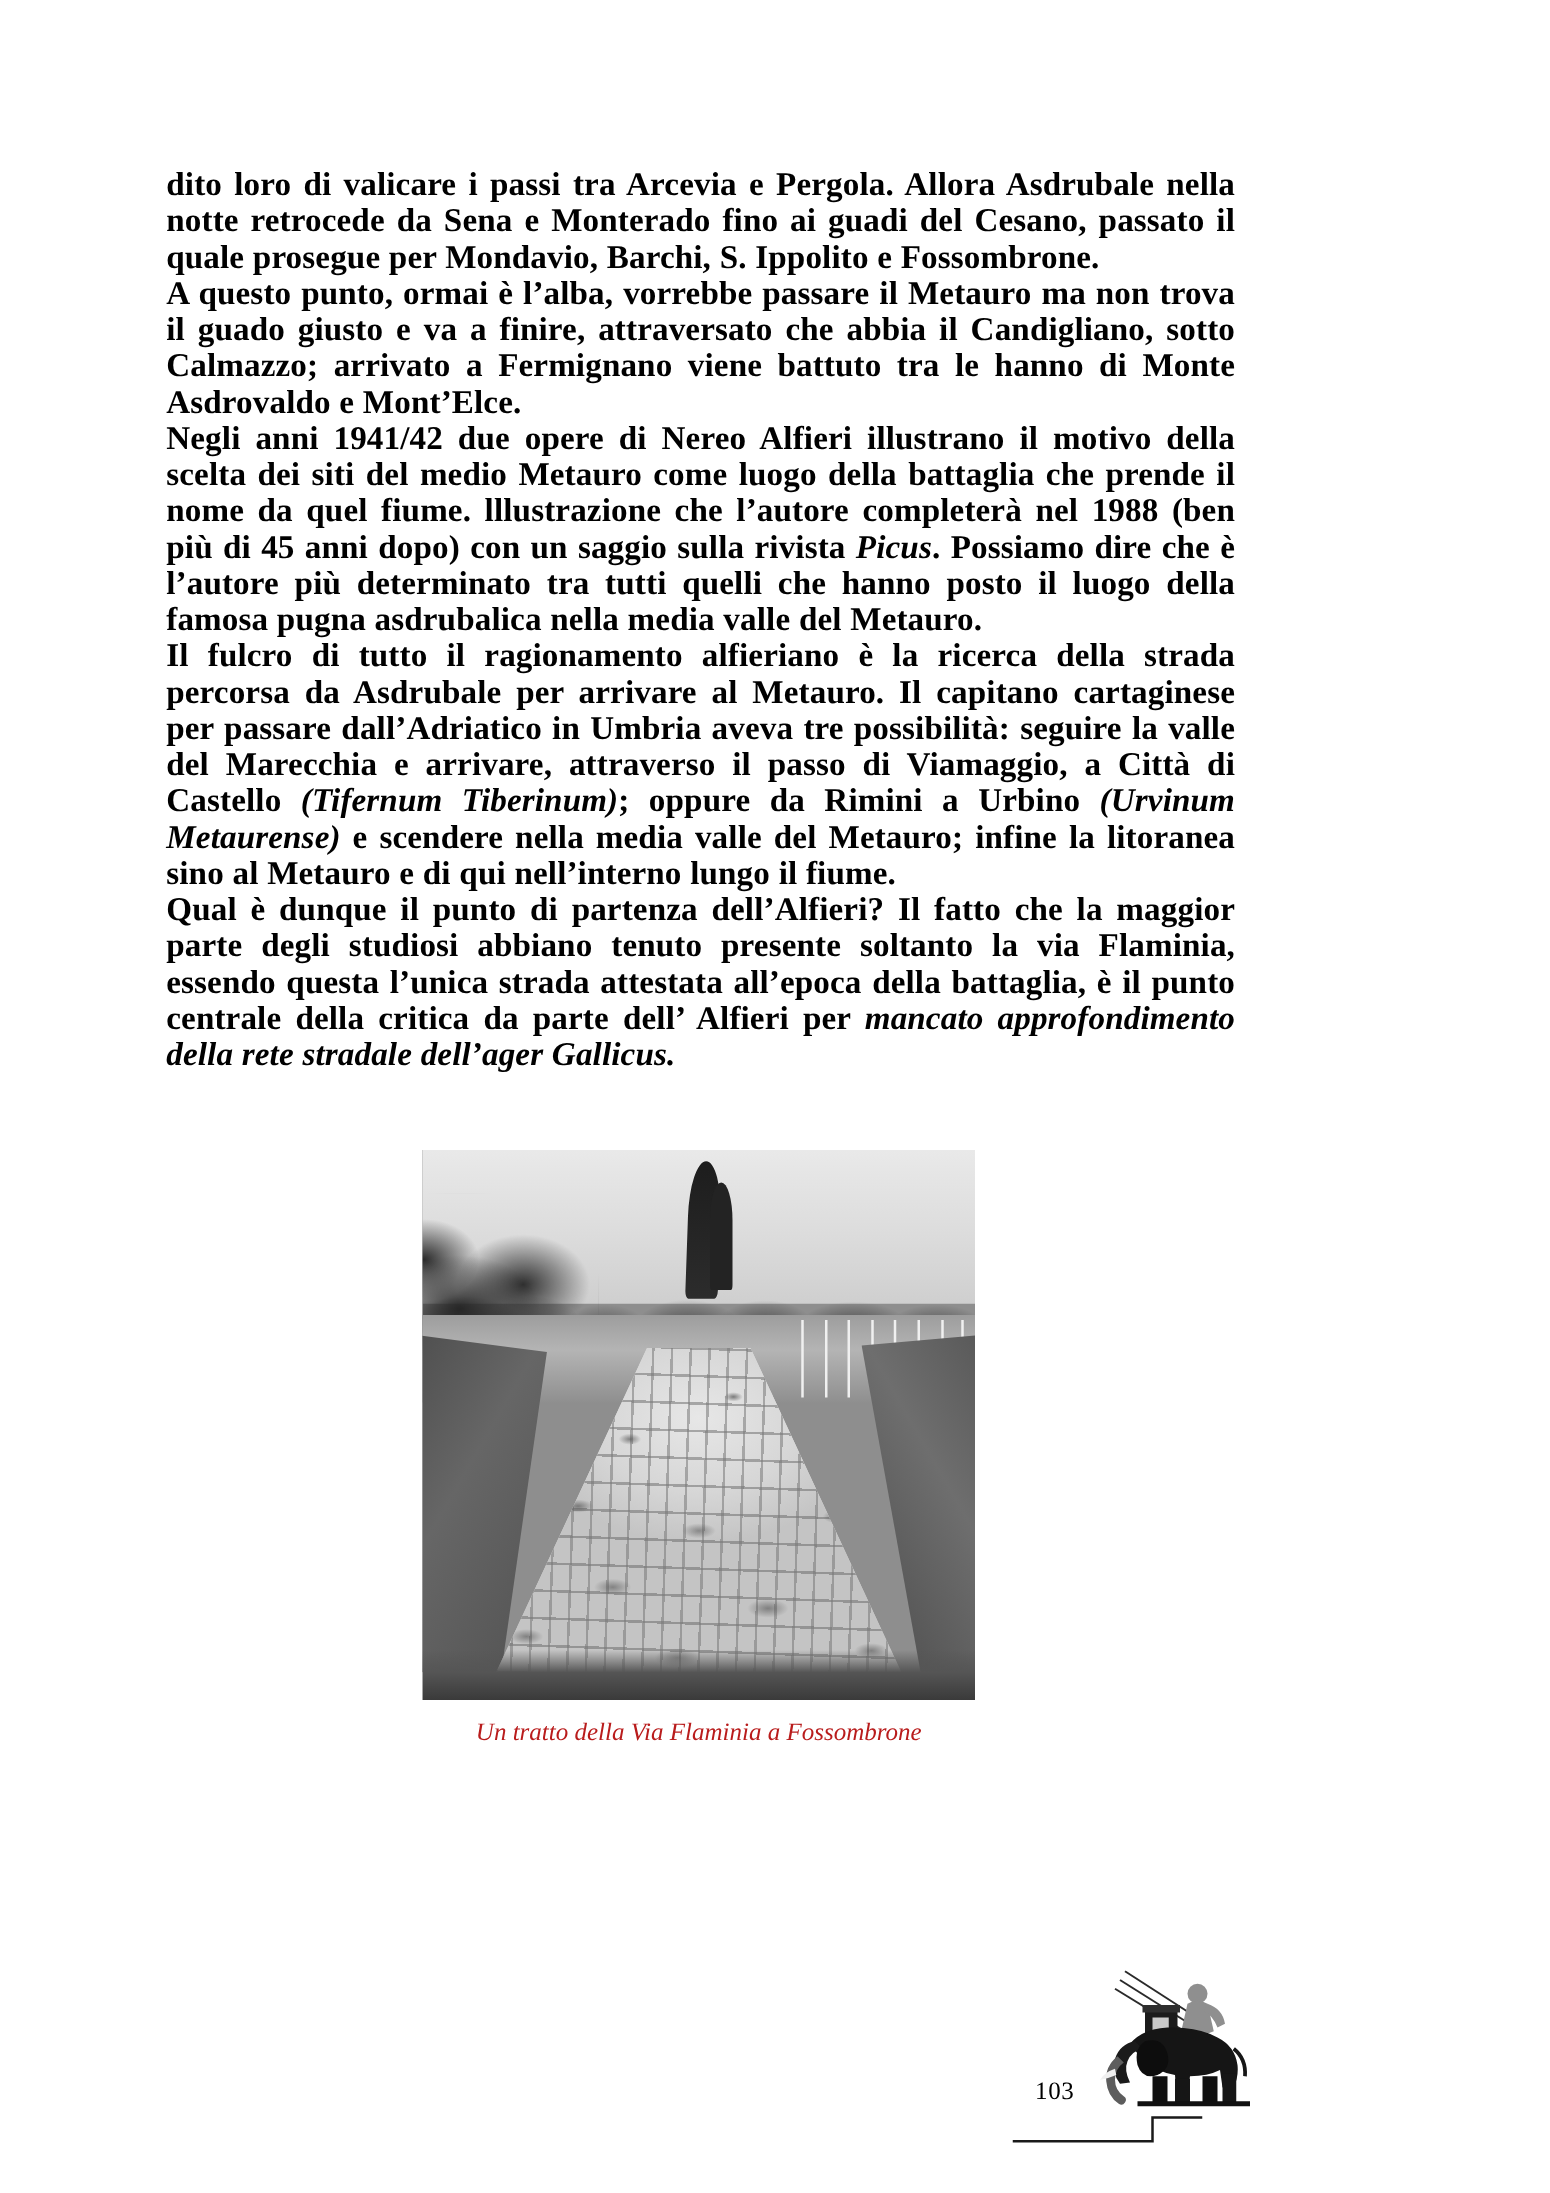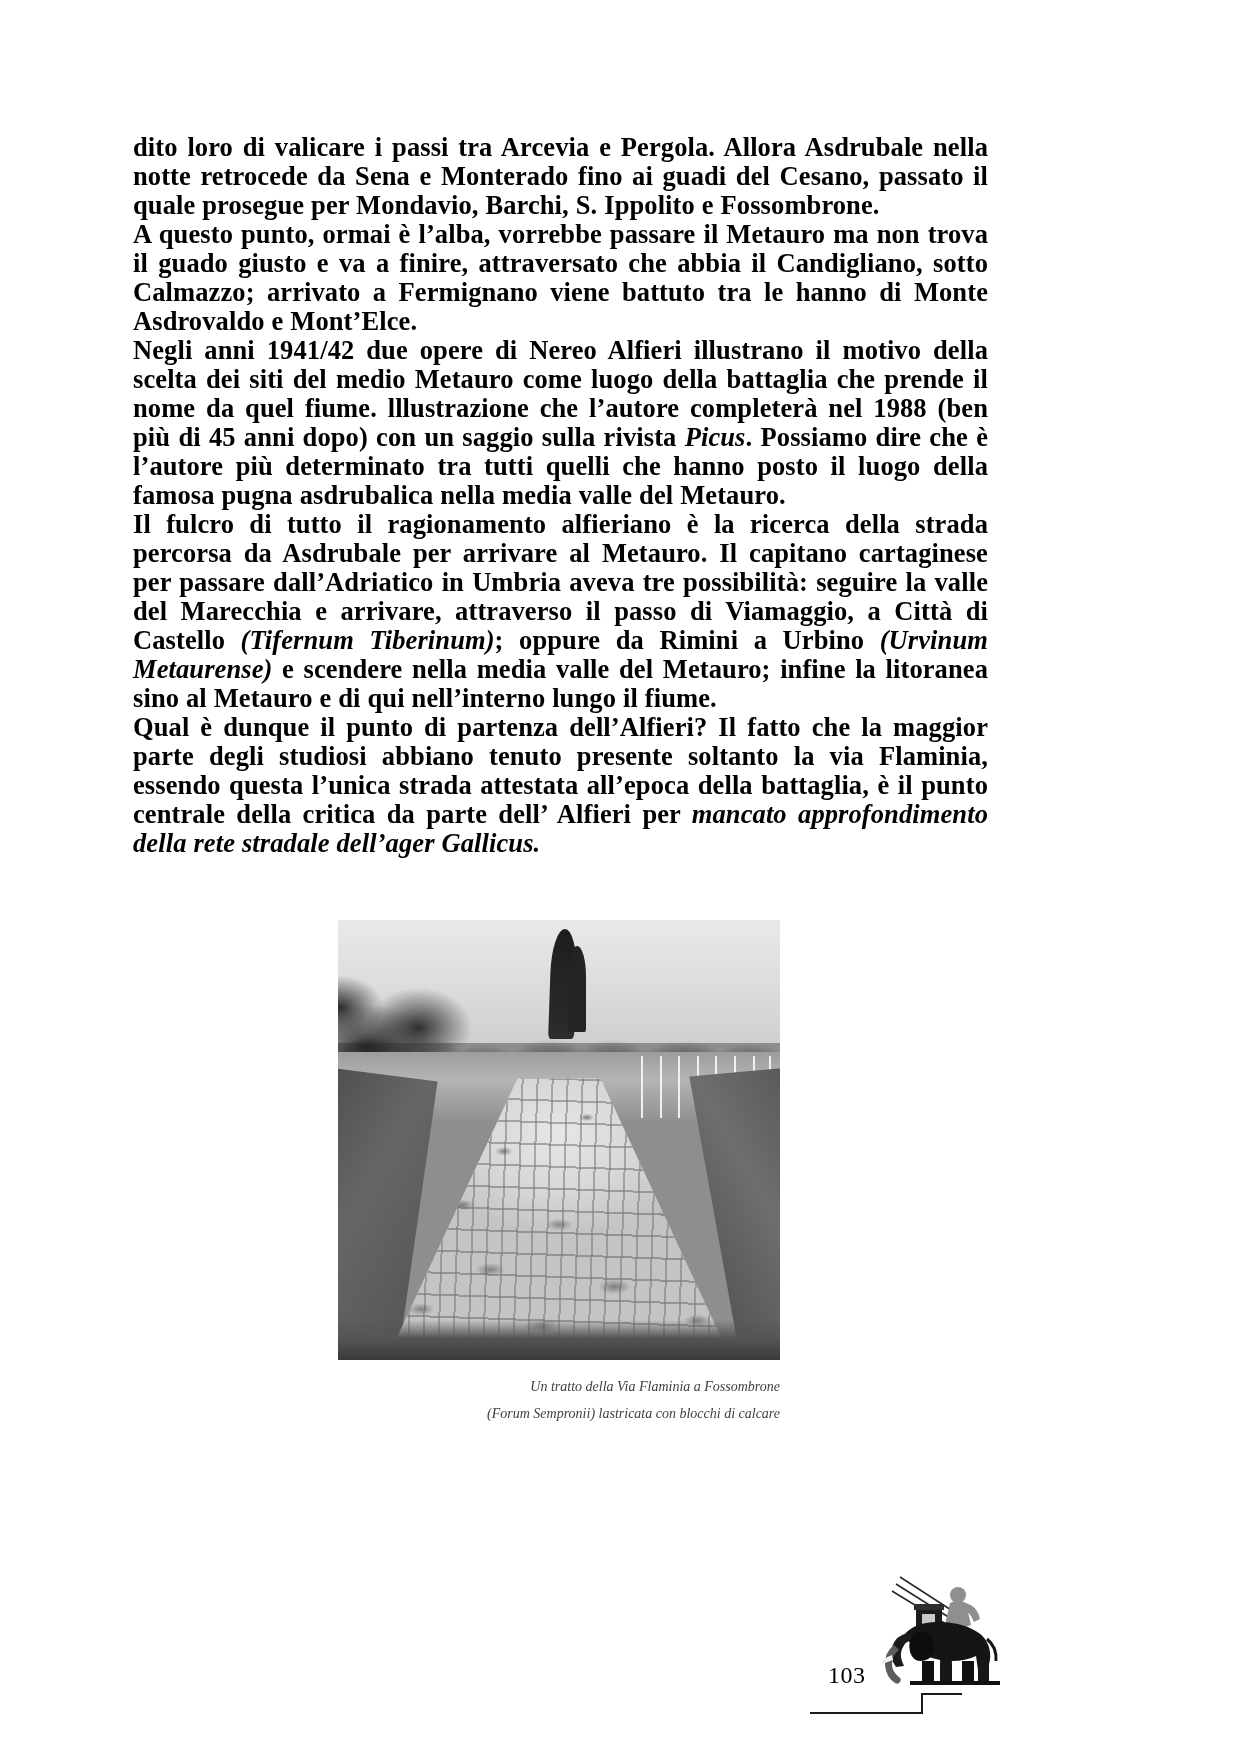--- a/index.html
+++ b/index.html
@@ -157,40 +157,40 @@
     position: absolute; right: 2%; top: 31%; width: 30%; height: 14%;
   }
   .ph-fence i {
     position: absolute; top: 0; width: 2px; height: 100%;
     background: #f0f0f0;
     display: block;
   }
 
   .caption {
     margin-top: 13px;
-    text-align: right;
+    text-align: center;
     font-style: italic;
-    font-size: 14px;
+    font-size: 20px;
     line-height: 27px;
-    color: #404040;
+    color: #b91c1c;
   }
 
   
   .footer {
     position: absolute;
     left: 810px;
     top: 1580px;
     width: 280px;
     height: 150px;
   }
   .page-number {
     position: absolute;
     left: 18px;
     top: 82px;
-    font-size: 24px;
+    font-size: 20px;
     letter-spacing: 0.5px;
   }
   .rule-step {
     position: absolute;
     left: 0;
     top: 112px;
     width: 152px;
     height: 24px;
   }
   .logo {
@@ -249,21 +249,20 @@
           <i style="left:98%"></i>
       </div>
       <div class="ph-bankL"></div>
       <div class="ph-bankR"></div>
       <div class="ph-road"></div>
       <div class="ph-cobble"></div>
       <div class="ph-fg"></div>
     </div>
     <figcaption class="caption">
       <div>Un tratto della Via Flaminia a Fossombrone</div>
-      <div>(Forum Sempronii) lastricata con blocchi di calcare</div>
     </figcaption>
   </figure>
 
   <div class="footer">
 
     <div class="page-number">103</div>
 
     <svg class="rule-step" viewBox="0 0 152 24">
       <path d="M0 21 L112 21 L112 2 L152 2" fill="none" stroke="#1a1a1a" stroke-width="2"></path>
     </svg>

